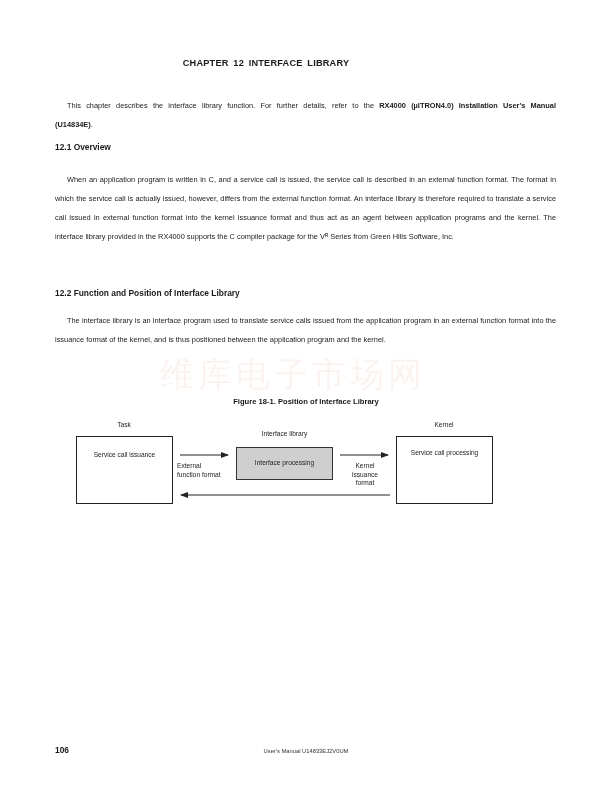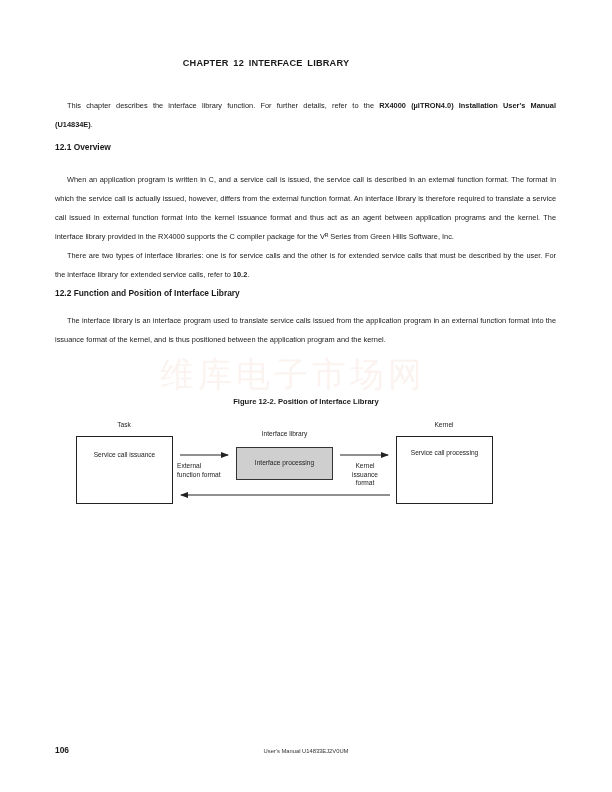--- a/index.html
+++ b/index.html
@@ -27,30 +27,29 @@
 <div class="abs chapter-title">CHAPTER 12   INTERFACE LIBRARY</div>
 
 <div class="abs para" style="top:96px;">
   <p class="last" style="word-spacing:1.6px;"><span>This chapter describes the interface library function.  For further details, refer to the </span><b>RX4000 (µITRON4.0) Installation User's Manual (U14834E)</b><span>.</span></p>
 </div>
 
 <div class="abs sec" style="top:142px;">12.1  Overview</div>
 
 <div class="abs para" style="top:170px;">
   <p class="last">When an application program is written in C, and a service call is issued, the service call is described in an external function format.  The format in which the service call is actually issued, however, differs from the external function format.  An interface library is therefore required to translate a service call issued in external function format into the kernel issuance format and thus act as an agent between application programs and the kernel.  The interface library provided in the RX4000 supports the C compiler package for the Vᴿ Series from Green Hills Software, Inc.</p>
-  <p class="last"><span>There are two types of interface libraries: one is for service calls and the other is for extended service calls that must be described by the user.  For the interface library for extended service calls, refer to </span><b>10.2</b><span>.</span></p>
 </div>
 
 <div class="abs sec" style="top:288px;">12.2  Function and Position of Interface Library</div>
 
 <div class="abs para" style="top:311px;">
   <p class="last">The interface library is an interface program used to translate service calls issued from the application program in an external function format into the issuance format of the kernel, and is thus positioned between the application program and the kernel.</p>
 </div>
 
-<div class="abs fig-title">Figure 12-2.  Position of Interface Library</div>
+<div class="abs fig-title">Figure 18-1.  Position of Interface Library</div>
 
 <div class="abs flabel" style="left:76px; width:96px; text-align:center; top:421px;">Task</div>
 <div class="abs flabel" style="left:236px; width:97px; text-align:center; top:430px;">Interface library</div>
 <div class="abs flabel" style="left:396px; width:96px; text-align:center; top:421px;">Kernel</div>
 
 <div class="abs box" style="left:76px; top:436px; width:97px; height:68px;">
   <div class="flabel" style="text-align:center; margin-top:14px;">Service call issuance</div>
 </div>
 
 <div class="abs box-gray" style="left:236px; top:447px; width:97px; height:33px;">

